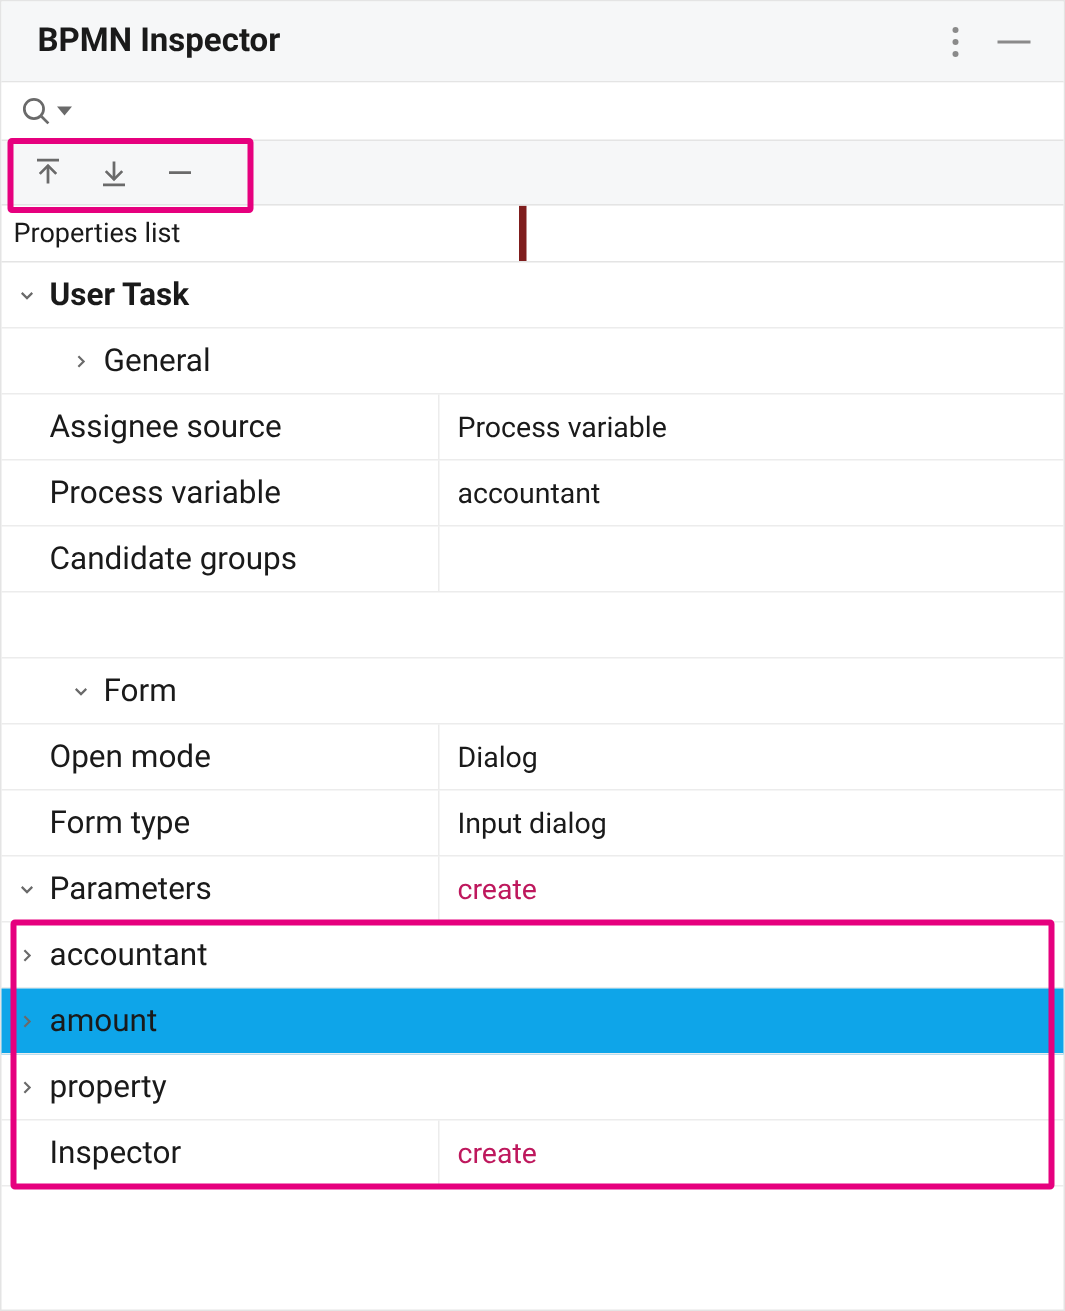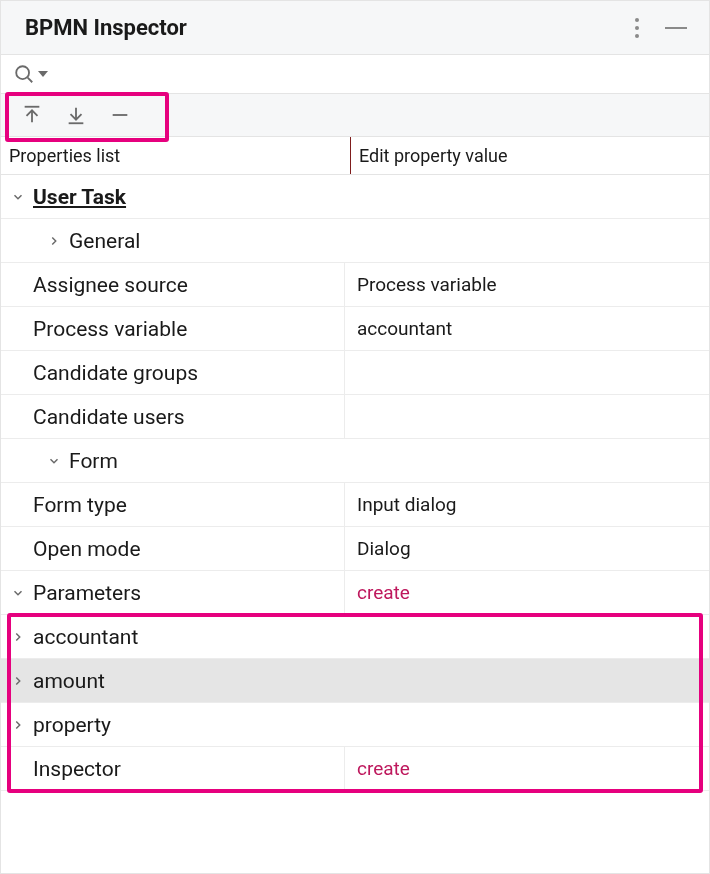--- a/index.html
+++ b/index.html
@@ -93,56 +93,56 @@
   }
   .col-headers {
     display: flex;
     border-bottom: 1px solid #e4e4e4;
     font-size: 18px;
     color: #1a1a1a;
   }
   .col-headers .cell {
     padding: 8px 10px 8px 8px;
   }
-  .col-left { width: 350px; border-right: 1px solid #7f1d1d; }
+  .col-left { width: 350px; border-right: 5px solid #7f1d1d; }
   .col-right { flex: 1; }
   .tree { width: 100%; }
   .row {
     display: flex;
     align-items: stretch;
     border-bottom: 1px solid #ececec;
     min-height: 44px;
   }
   .row .left {
-    width: 344px;
+    width: 292px;
     display: flex;
     align-items: center;
     padding: 8px 8px;
     border-right: 1px solid #ececec;
     gap: 6px;
   }
   .row .right {
     flex: 1;
     display: flex;
     align-items: center;
     padding: 8px 12px;
   }
   .row.fullspan .left { width: 100%; border-right: none; }
-  .row.selected { background: #e5e5e5; }
+  .row.selected { background: #0ea5e9; }
   .chev {
     width: 18px;
     display: flex;
     justify-content: center;
     color: #6a6a6a;
     flex-shrink: 0;
   }
   .chev svg { width: 14px; height: 14px; }
   .label { font-size: 21px; }
   .bold { font-weight: 700; }
-  .indent-0 { padding-left: 8px; text-decoration: underline; }
+  .indent-0 { padding-left: 8px; }
   .indent-1 { padding-left: 40px; margin-left: 36px; }
   .indent-2 { padding-left: 78px; }
   .indent-3 { padding-left: 110px; }
   .leaf .chev { visibility: hidden; }
   .link { color: #be185d; cursor: pointer; }
   .hl-params {
     position: absolute;
     left: 6px;
     right: 6px;
     border: 4px solid #e6007e;
@@ -188,21 +188,20 @@
       <line x1="4" y1="21" x2="20" y2="21"></line>
     </svg>
     <svg width="22" height="22" viewBox="0 0 24 24" fill="none" stroke="currentColor" stroke-width="2">
       <line x1="4" y1="12" x2="20" y2="12"></line>
     </svg>
     <div class="toolbar-hl"></div>
   </div>
 
   <div class="col-headers">
     <div class="cell col-left">Properties list</div>
-    <div class="cell col-right">Edit property value</div>
   </div>
 
   <div class="tree-wrap">
     <div class="tree">
 
       <div class="row fullspan">
         <div class="left indent-0">
           <span class="chev">
             <svg viewBox="0 0 24 24" fill="none" stroke="currentColor" stroke-width="2.5">
                 <polyline points="6 9 12 15 18 9"></polyline>
@@ -244,53 +243,49 @@
 
       <div class="row leaf">
         <div class="left indent-2">
             <span class="chev"></span>
           <span class="label">Candidate groups</span>
         </div>
         <div class="right"></div>
       </div>
 
       <div class="row leaf">
-        <div class="left indent-2">
-            <span class="chev"></span>
-          <span class="label">Candidate users</span>
-        </div>
         <div class="right"></div>
       </div>
 
       <div class="row fullspan">
         <div class="left indent-1">
           <span class="chev">
             <svg viewBox="0 0 24 24" fill="none" stroke="currentColor" stroke-width="2.5">
                 <polyline points="6 9 12 15 18 9"></polyline>
               </svg>
           </span>
           <span class="label">Form</span>
         </div>
 
       </div>
 
       <div class="row leaf">
         <div class="left indent-2">
             <span class="chev"></span>
+          <span class="label">Open mode</span>
+        </div>
+        <div class="right">Dialog</div>
+      </div>
+
+      <div class="row leaf">
+        <div class="left indent-2">
+            <span class="chev"></span>
           <span class="label">Form type</span>
         </div>
         <div class="right">Input dialog</div>
-      </div>
-
-      <div class="row leaf">
-        <div class="left indent-2">
-            <span class="chev"></span>
-          <span class="label">Open mode</span>
-        </div>
-        <div class="right">Dialog</div>
       </div>
 
       <div class="row" id="params-row">
         <div class="left indent-2">
           <span class="chev">
             <svg viewBox="0 0 24 24" fill="none" stroke="currentColor" stroke-width="2.5">
                 <polyline points="6 9 12 15 18 9"></polyline>
               </svg>
           </span>
           <span class="label">Parameters</span>

